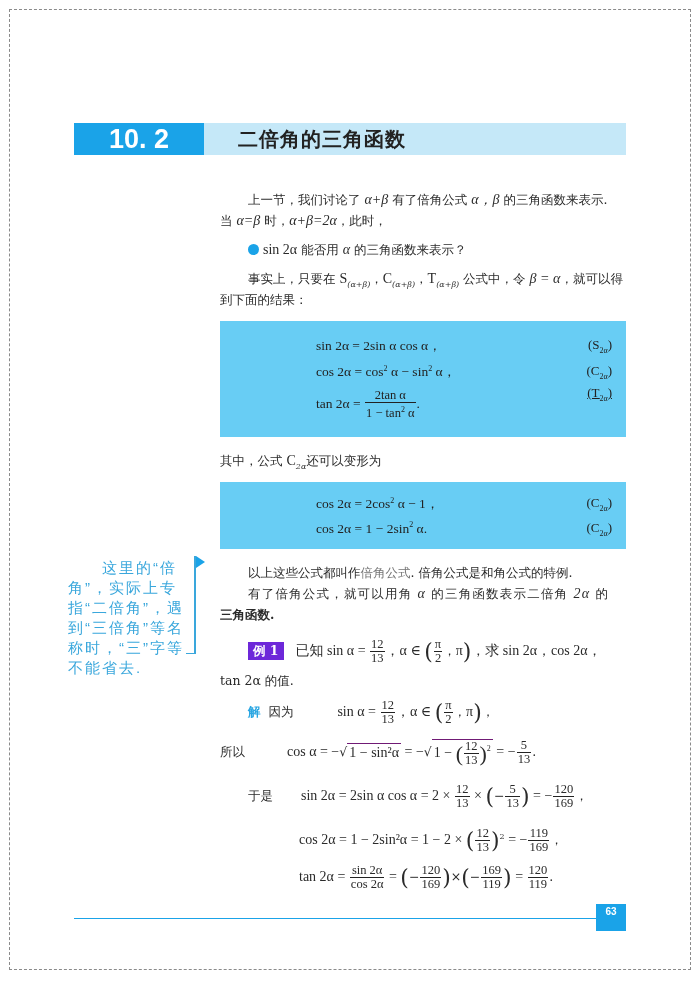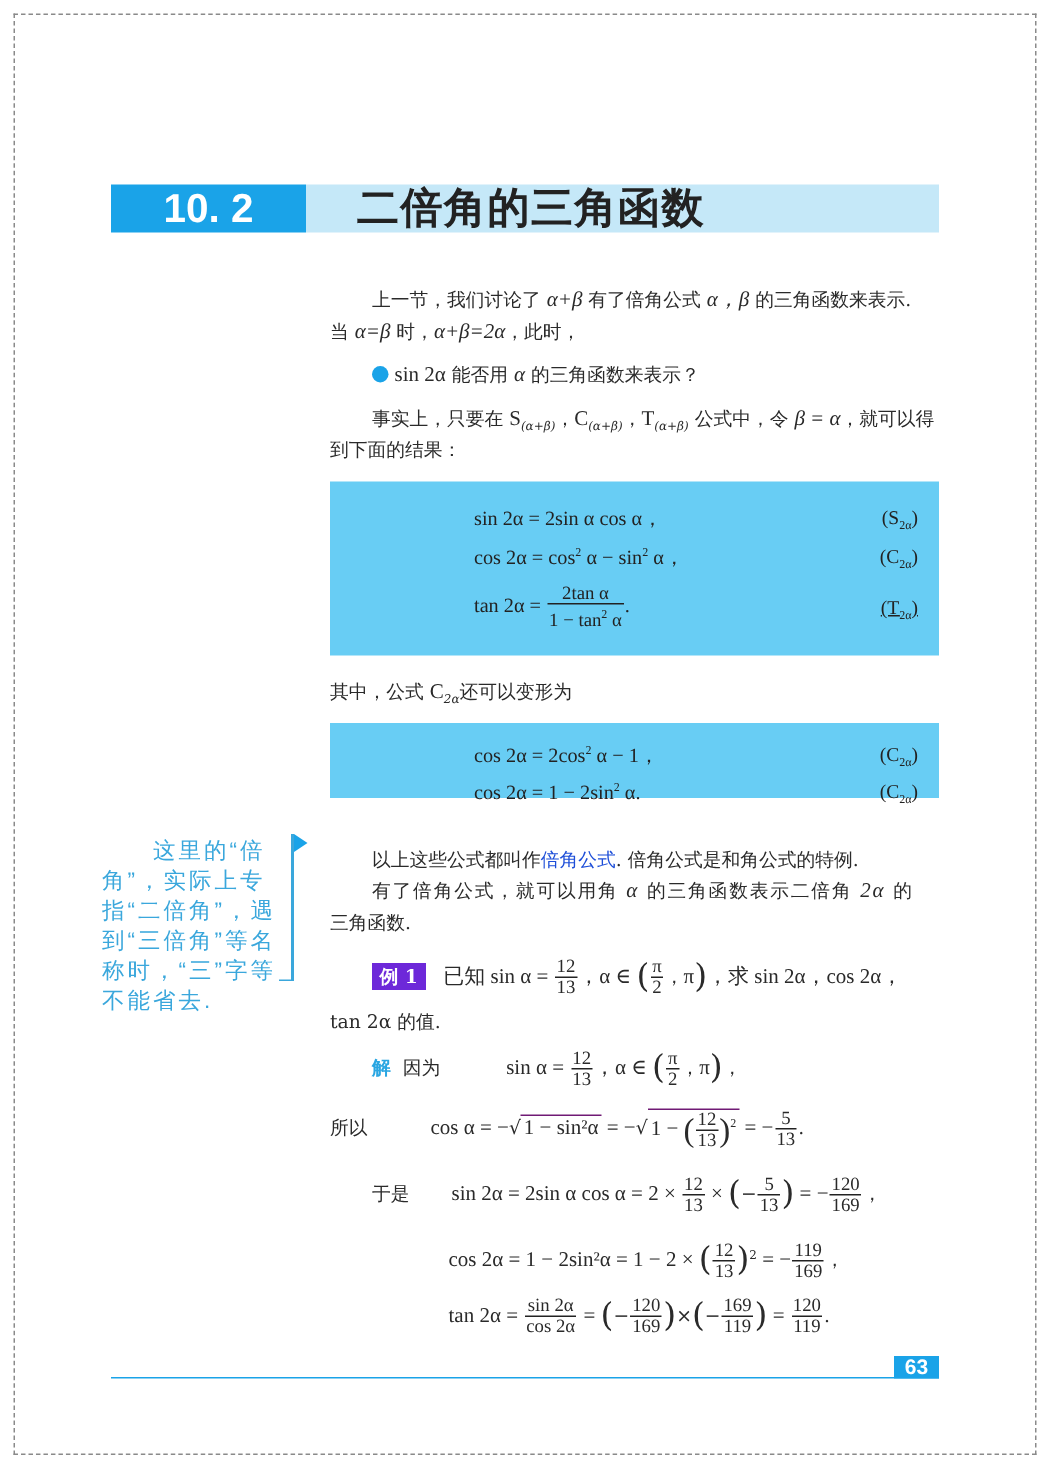--- a/index.html
+++ b/index.html
@@ -4,46 +4,46 @@
 <style>
   html, body { margin:0; padding:0; }
   body { width:700px; height:981px; background:#ffffff; position:relative; overflow:hidden;
          font-family:"DejaVu Serif", "Liberation Serif", serif; color:#2a2a2a; }
   .page-border { position:absolute; left:9px; top:9px; width:682px; height:961px;
                  border:1px dashed #8a8a8a; box-sizing:border-box; }
   .hdr-num { position:absolute; left:74px; top:123px; width:130px; height:32px; background:#1aa3e8;
              color:#fff; font-family:"Liberation Sans", sans-serif; font-weight:bold; font-size:27px;
              line-height:32px; text-align:center; letter-spacing:0px; }
   .hdr-title { position:absolute; left:204px; top:123px; width:422px; height:32px; background:#c5e8f8; }
-  .hdr-title span { position:absolute; left:34px; top:0; line-height:32px; font-size:28px; font-weight:bold;
+  .hdr-title span { position:absolute; left:34px; top:0; line-height:32px; font-size:20px; font-weight:bold;
                     color:#222; font-family:"DejaVu Serif", serif; letter-spacing:1px; }
   .txt { position:absolute; font-size:12.5px; line-height:18px; color:#2a2a2a; white-space:nowrap; }
   .m { font-family:"Liberation Serif", "DejaVu Serif", serif; font-size:14px; }
   .i { font-style:italic; }
   .box { position:absolute; background:#68cdf4; }
   .frow { position:absolute; white-space:nowrap; font-family:"Liberation Serif", serif; font-size:13.5px; color:#222; }
   .tag { position:absolute; right:14px; font-family:"Liberation Serif", serif; font-size:13px; color:#222; }
   .frac { display:inline-block; vertical-align:middle; text-align:center; margin:0 1px; }
   .frac > span { display:block; line-height:13px; font-size:12.5px; padding:0 1px; }
   .frac > span.num { border-bottom:1px solid #222; }
   .bullet { display:inline-block; width:11px; height:11px; border-radius:50%; background:#1aa3e8; vertical-align:-1px; margin-right:4px; }
-  .blue { color:#1d4ed8;margin-top:18px; }
+  .blue { color:#737373;margin-top:18px; }
   .side { position:absolute; left:68px; top:558px; width:118px; font-size:15px; line-height:20px; color:#3aa7dc;
           letter-spacing:2px; font-family:Liberation Sans, sans-serif; }
   .side-line { position:absolute; left:194px; top:556px; width:2px; height:98px; background:#3aa7dc; }
   .side-foot { position:absolute; left:186px; top:653px; width:10px; height:1px; background:#3aa7dc; }
   .side-flag { position:absolute; left:196px; top:556px; width:0; height:0; border-top:6px solid transparent;
                border-bottom:6px solid transparent; border-left:9px solid #1aa3e8; }
   .ex-label { display:inline-block; background:#6d28d9; color:#fff; font-size:12.5px; padding:0 5px; line-height:18px; font-weight:bold; }
   .sol-label { color:#2aa6e2; font-weight:bold; }
   .paren { font-size:22px; vertical-align:middle; line-height:1; font-weight:lighter; }
   .sqrt { display:inline-block; border-top:1px solid #701a75; padding:0 2px; vertical-align:middle; line-height:18px; }
   .footer-line { position:absolute; left:74px; top:918px; width:552px; height:1px; background:#1aa3e8; }
-  .page-num { position:absolute; left:596px; top:904px; width:30px; height:15px; background:#1aa3e8; color:#fff;
-              font-family:"Liberation Sans", sans-serif; font-size:14px; font-weight:bold; text-align:center; line-height:15px; }
+  .page-num { position:absolute; left:596px; top:904px; width:30px; height:27px; background:#1aa3e8; color:#fff;
+              font-family:"Liberation Sans", sans-serif; font-size:10px; font-weight:bold; text-align:center; line-height:15px; }
   sup { font-size:8px; }
   sub { font-size:8px; }
 </style>
 </head>
 <body>
 
 <div class="page-border"></div>
 
 <div class="hdr-num">10. 2</div>
 <div class="hdr-title">
@@ -74,28 +74,28 @@
 
   <div class="frow" style="left:96px; top:42px;">
     <span>cos 2α = cos</span><sup>2</sup><span> α − sin</span><sup>2</sup><span> α，</span>
   </div>
   <div class="tag" style="top:42px;"><span>(C</span><sub>2α</sub><span>)</span></div>
 
   <div class="frow" style="left:96px; top:68px;">
     <span>tan 2α =</span>
     <span class="frac"><span class="num">2tan α</span><span><span>1 − tan</span><sup>2</sup><span> α</span></span></span><span>.</span>
   </div>
-  <div class="tag" style="top:76px;text-decoration:underline;"><span>(T</span><sub>2α</sub><span>)</span></div>
+  <div class="tag" style="top:64px;text-decoration:underline;"><span>(T</span><sub>2α</sub><span>)</span></div>
 </div>
 
 <div class="txt" style="left:220px; top:452px;">
   <span>其中，公式 </span><span class="m">C</span><sub class="i">2α</sub><span>还可以变形为</span>
 </div>
 
-<div class="box" style="left:220px; top:482px; width:406px; height:50px;">
+<div class="box" style="left:220px; top:482px; width:406px; height:67px;">
   <div class="frow" style="left:96px; top:13px;">
     <span>cos 2α = 2cos</span><sup>2</sup><span> α − 1，</span>
   </div>
   <div class="tag" style="top:13px;"><span>(C</span><sub>2α</sub><span>)</span></div>
   <div class="frow" style="left:96px; top:38px;">
     <span>cos 2α = 1 − 2sin</span><sup>2</sup><span> α.</span>
   </div>
   <div class="tag" style="top:38px;"><span>(C</span><sub>2α</sub><span>)</span></div>
 </div>
 
@@ -103,21 +103,21 @@
 <div class="side-line"></div>
 <div class="side-foot"></div>
 <div class="side-flag"></div>
 
 <div class="txt" style="left:248px; top:564px;">
   <span>以上这些公式都叫作</span><span class="blue">倍角公式</span><span>. 倍角公式是和角公式的特例.</span>
 </div>
 <div class="txt" style="left:248px; top:585px; letter-spacing:1.2px;">
   <span>有了倍角公式，就可以用角 </span><span class="m i">α</span><span> 的三角函数表示二倍角 </span><span class="m i">2α</span><span> 的</span>
 </div>
-<div class="txt" style="left:220px; top:606px;">三角函数.</div>
+<div class="txt" style="left:220px; top:606px;font-weight:bold;">三角函数.</div>
 
 <div class="txt" style="left:248px; top:637px; line-height:28px;">
   <span class="ex-label">例 1</span>
   &nbsp;&nbsp;<span class="m">已知 sin α = </span><span class="frac m"><span class="num">12</span><span>13</span></span><span class="m">，α ∈ </span><span class="paren">(</span><span class="frac m"><span class="num">π</span><span>2</span></span>，<span class="m">π</span><span class="paren">)</span><span class="m">，求 sin 2α，cos 2α，</span>
 </div>
 <div class="txt" style="left:220px; top:672px;">tan 2α 的值.</div>
 
 <div class="txt" style="left:248px; top:698px; line-height:28px;">
   <span class="sol-label">解</span>&nbsp;&nbsp;<span>因为</span>
   <span style="display:inline-block; width:36px;"></span>

